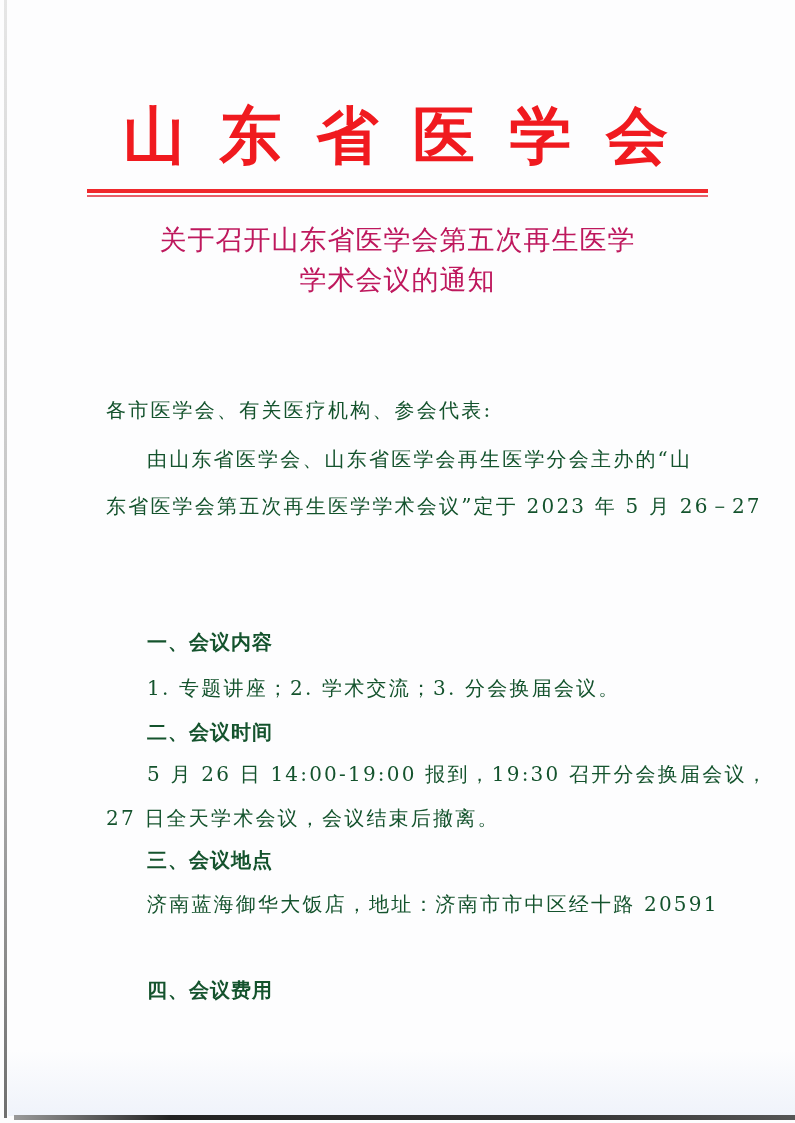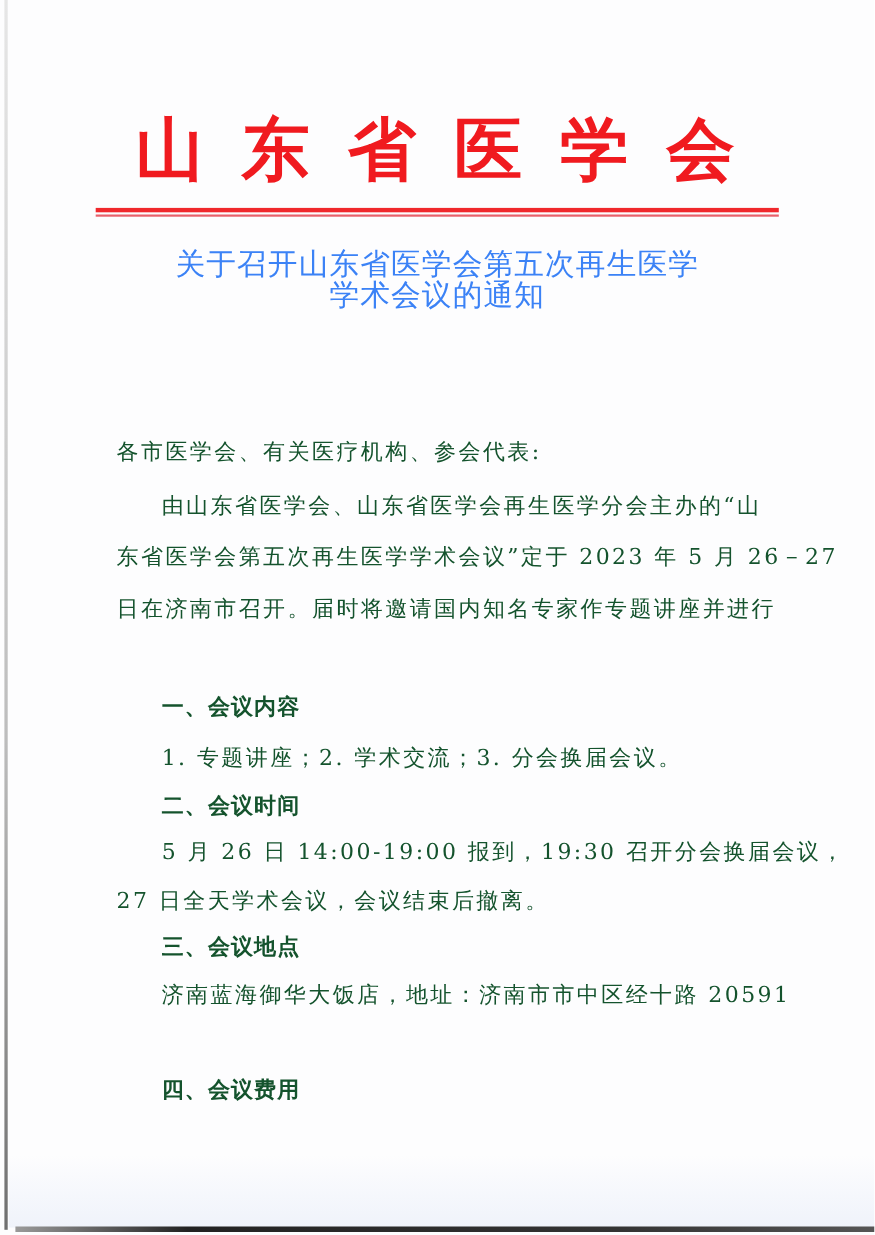--- a/index.html
+++ b/index.html
@@ -10,23 +10,23 @@
     .scan-left { position: absolute; left: 4px; top: 0; width: 3px; height: 1118px; background: linear-gradient(#e6e6e6, #bdbdbd 60%, #6f6f6f); }
     .scan-bottom { position: absolute; left: 14px; top: 1115px; width: 781px; height: 5px; background: linear-gradient(90deg, #9a9a9a, #222 20%, #333 70%, #555); }
     .scan-tint { position: absolute; left: 8px; top: 1050px; width: 787px; height: 66px; background: linear-gradient(rgba(235,240,250,0), rgba(230,236,248,0.6)); }
 
     .masthead { position: absolute; left: 87px; top: 96px; width: 621px; height: 80px; display: flex; justify-content: space-between; padding: 0 40px 0 36px; }
     .masthead span { font-family: "DejaVu Serif", "Liberation Serif", serif; font-weight: bold; font-size: 62px; line-height: 80px; color: #f01a1f; }
 
     .rule-thick { position: absolute; left: 87px; top: 189px; width: 621px; height: 4px; background: #f0282c; }
     .rule-thin { position: absolute; left: 87px; top: 195px; width: 621px; height: 1.5px; background: #e8606a; }
 
-    .title { position: absolute; left: 0; width: 795px; text-align: center; font-family: Liberation Serif, serif; font-size: 27px; letter-spacing: 1px; color: #3b82f6; }
+    .title { position: absolute; left: 0; width: 795px; text-align: center; font-family: Liberation Serif, serif; font-size: 27px; letter-spacing: 1px; color: #be185d; }
     .title.l1 { top: 222px; }
-    .title.l2 { top: 250px; }
+    .title.l2 { top: 262px; }
 
     .docno { position: absolute; right: 112px; top: 336px; font-size: 17.5px; color: #1a1a1a; letter-spacing: 0.5px; }
 
     .line { position: absolute; left: 106px; width: 590px; font-size: 20px; line-height: 24px; color: #14532d; white-space: nowrap; letter-spacing: 2.2px; }
     .indent { left: 147px; }
     .heading { font-family: "DejaVu Sans", "Liberation Sans", sans-serif; font-weight: bold; letter-spacing: 1px; }
   </style>
 </head>
 <body>
 
@@ -47,21 +47,20 @@
   <div class="rule-thin"></div>
 
   <div class="title l1">关于召开山东省医学会第五次再生医学</div>
   <div class="title l2">学术会议的通知</div>
 
 
   <div class="line" style="top:398px">各市医学会、有关医疗机构、参会代表:</div>
 
   <div class="line indent" style="top:447px">由山东省医学会、山东省医学会再生医学分会主办的“山</div>
   <div class="line" style="top:494px">东省医学会第五次再生医学学术会议”定于 2023 年 5 月 26－27</div>
-  <div class="line" style="top:541px">日在济南市召开。届时将邀请国内知名专家作专题讲座并进行</div>
 
   <div class="line indent heading" style="top:630px">一、会议内容</div>
   <div class="line indent" style="top:676px">1. 专题讲座；2. 学术交流；3. 分会换届会议。</div>
 
   <div class="line indent heading" style="top:720px">二、会议时间</div>
   <div class="line indent" style="top:762px">5 月 26 日 14:00-19:00 报到，19:30 召开分会换届会议，</div>
   <div class="line" style="top:806px">27 日全天学术会议，会议结束后撤离。</div>
 
   <div class="line indent heading" style="top:848px">三、会议地点</div>
   <div class="line indent" style="top:892px">济南蓝海御华大饭店，地址：济南市市中区经十路 20591</div>

